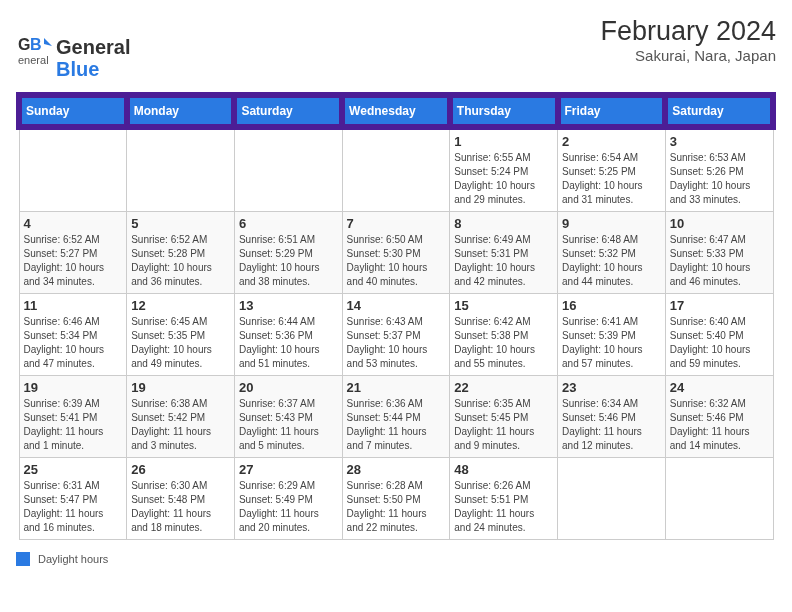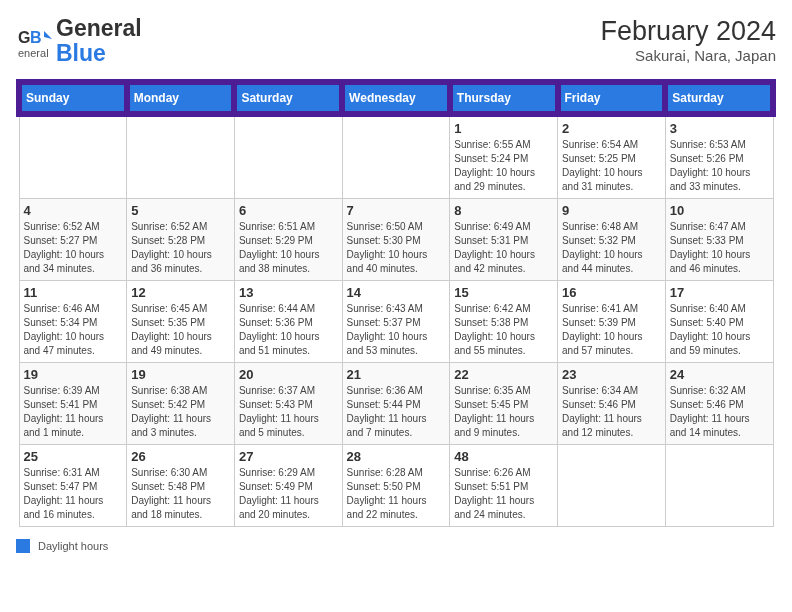--- a/index.html
+++ b/index.html
@@ -89,21 +89,21 @@
 
 <div class="header-area">
   <div class="logo">
     <svg width="36" height="36" viewBox="0 0 36 36">
       <text x="2" y="20" font-size="16" font-weight="bold" fill="#333">G</text>
       <text x="14" y="20" font-size="16" font-weight="bold" fill="#2a7ae2">B</text>
       <polygon points="28,8 36,16 28,14" fill="#2a7ae2"></polygon>
       <text x="2" y="34" font-size="11" fill="#555">eneral</text>
     </svg>
     <div>
-      <div style="font-size:23px;font-weight:bold;color:#333;line-height:1.1;">
+      <div style="font-size:20px;font-weight:bold;color:#333;line-height:1.1;margin-top:20px;">
         <span style="color:#333;">General</span><br><span style="color:#2a7ae2;">Blue</span>
       </div>
     </div>
   </div>
   <div class="title-area">
     <div class="month-title">February 2024</div>
     <div class="location">Sakurai, Nara, Japan</div>
   </div>
 </div>
 

